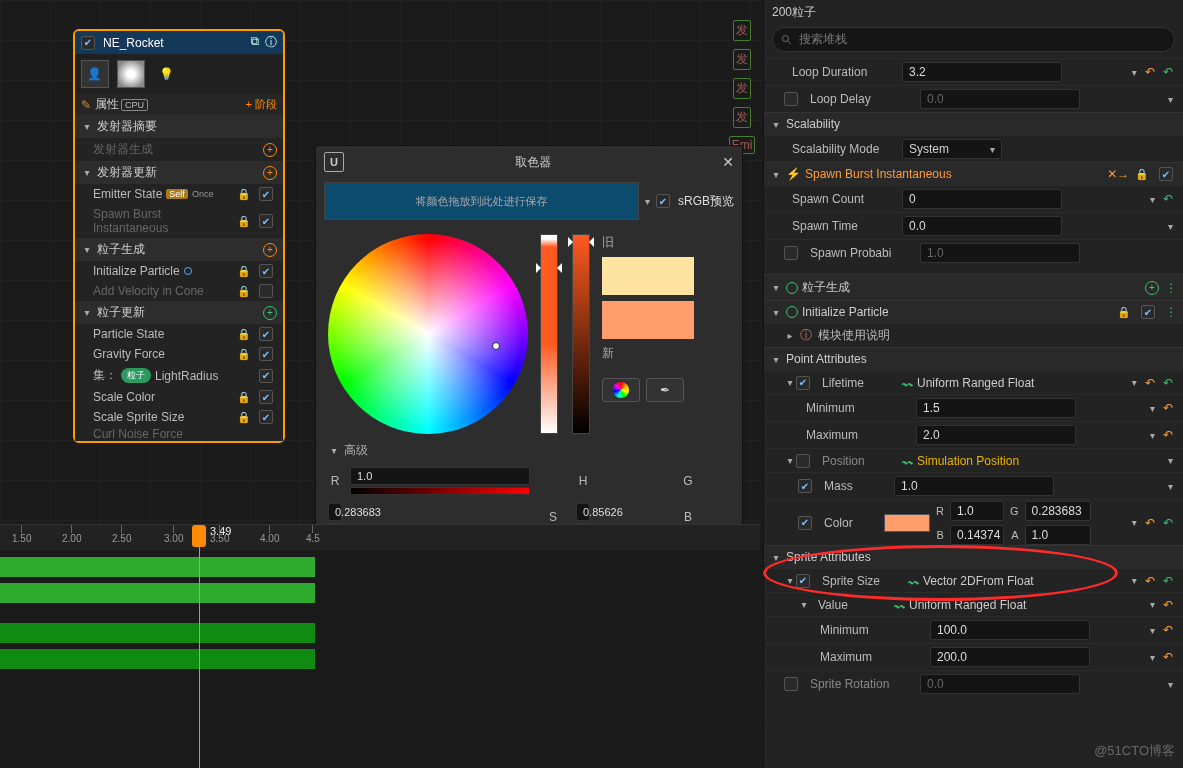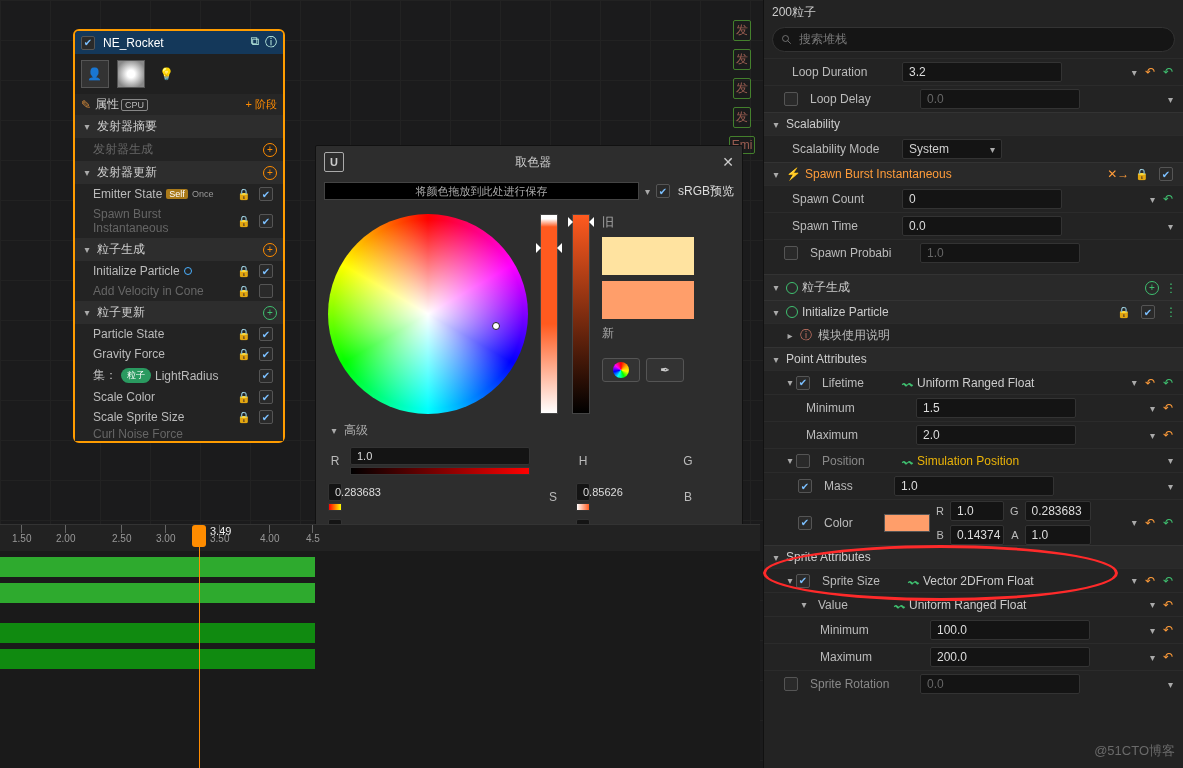--- a/index.html
+++ b/index.html
@@ -40,21 +40,21 @@
   .badge-particle{background:#2a9a60;color:#fff;font-size:9px;padding:1px 6px;border-radius:8px;margin:0 4px;}
   .dot-blue{width:8px;height:8px;border-radius:50%;border:1px solid #4ab0ff;margin-left:4px;}
 
   
   .dlg { position:absolute; left:315px; top:145px; width:428px; background:#2d2d2d; border:1px solid #111; border-radius:2px; }
   .dlg-tb { display:flex; align-items:center; padding:6px 8px; gap:8px; }
   .ue-logo { width:20px; height:20px; border:1px solid #aaa; border-radius:2px; display:flex; align-items:center; justify-content:center; color:#ccc; font-weight:bold; font-size:11px; }
   .dlg-title { flex:1; text-align:center; color:#ccc; }
   .dlg-x { color:#ccc; font-size:14px; cursor:pointer; }
   .save-row { display:flex; align-items:center; padding:4px 8px; gap:6px; }
-  .save-slot { flex:1; background:#000000; border:1px solid #444; height:18px; display:flex; align-items:center; justify-content:center; color:#aaa; font-size:11px; }
+  .save-slot { flex:1; background:#0c4a6e; border:1px solid #444; height:38px; display:flex; align-items:center; justify-content:center; color:#aaa; font-size:11px; }
   .srgb { display:flex; align-items:center; gap:4px; color:#ddd; }
   .picker-area { display:flex; padding:10px 12px 4px; gap:12px; }
   .wheel { width:200px; height:200px; position:relative; }
   .wheel svg { width:200px; height:200px; }
   .wheel-cursor { position:absolute; width:8px; height:8px; border:1px solid #222; border-radius:50%; background:#fff; left:164px; top:108px; }
   .bars { display:flex; gap:14px; }
   .vbar { width:18px; height:200px; position:relative; border:1px solid #444; }
   .vbar.sat { background:linear-gradient(#fff,#fff 2%, #ff5a1f 6%, #ff5a1f 55%, #fff); }
   .vbar.val { background:linear-gradient(#ff5a1f, #000); }
   .vbar .mk { position:absolute; left:-5px; width:0;height:0; border-top:5px solid transparent;border-bottom:5px solid transparent;border-left:5px solid #fff; }
@@ -383,29 +383,29 @@
 </div>
 
 <div class="timeline">
   <div class="tl-ruler">
     <div class="ph" style="left:192px"></div>
     <div class="ph-lbl" style="left:210px">3.49</div>
     <div class="tick" style="left:12px">
         <div class="l"></div>
         <span>1.50</span>
       </div>
-    <div class="tick" style="left:56px">
+    <div class="tick" style="left:62px">
         <div class="l"></div>
         <span>2.00</span>
       </div>
     <div class="tick" style="left:112px">
         <div class="l"></div>
         <span>2.50</span>
       </div>
-    <div class="tick" style="left:156px">
+    <div class="tick" style="left:164px">
         <div class="l"></div>
         <span>3.00</span>
       </div>
     <div class="tick" style="left:210px">
         <div class="l"></div>
         <span>3.50</span>
       </div>
     <div class="tick" style="left:260px">
         <div class="l"></div>
         <span>4.00</span>

